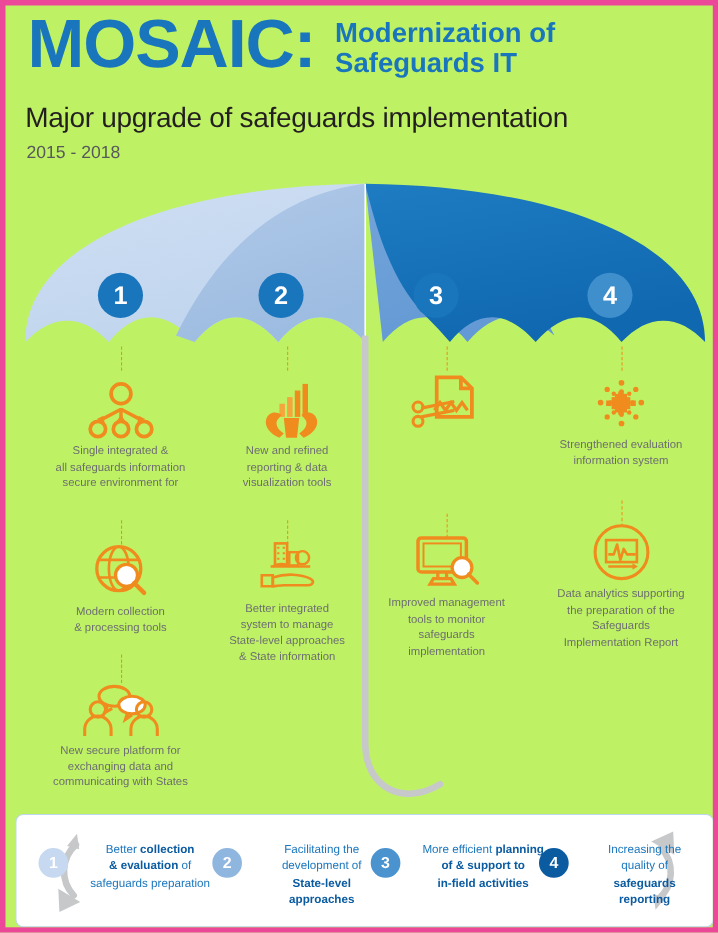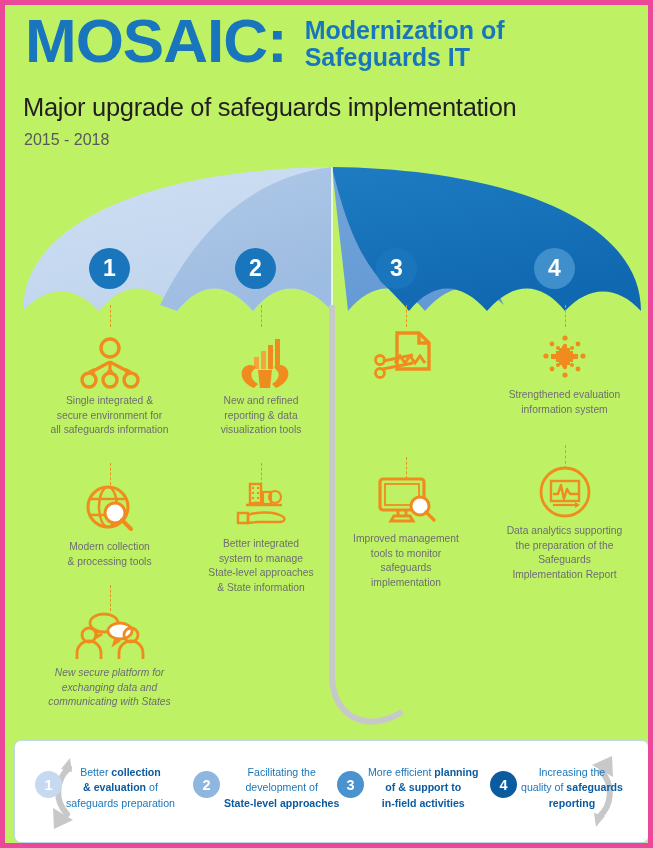--- a/index.html
+++ b/index.html
@@ -53,21 +53,21 @@
   }
   .nc1 { left: 84px;  top: 243px; background: #1a76bc; }
   .nc2 { left: 230px; top: 243px; background: #1a76bc; }
   .nc3 { left: 371px; top: 243px; background: #1a76bc; }
   .nc4 { left: 529px; top: 243px; background: #3e8fcc; }
 
   
   .handle { position: absolute; left: 300px; top: 300px; }
 
   
-  .columns { position: absolute; left: 0; top: 318px; width: 639px; height: 400px; }
+  .columns { position: absolute; left: 0; top: 328px; width: 639px; height: 400px; }
   .col { position: absolute; top: 0; }
   .col1 { left: 22px;  width: 165px; }
   .col2 { left: 185px; width: 142px; }
   .col3 { left: 326px; width: 150px; }
   .col4 { left: 477px; width: 165px; }
 
   .item { position: absolute; width: 100%; text-align: center; }
   .icon-wrap {
     height: 56px; display: flex; align-items: center; justify-content: center;
   }
@@ -88,21 +88,21 @@
     background: #ffffff;
   }
   .fitem { position: absolute; top: 17px; display: flex; align-items: flex-start; }
   .fcircle {
     width: 27px; height: 27px; border-radius: 50%; flex: 0 0 27px;
     display: flex; align-items: center; justify-content: center;
     color: #ffffff; font-size: 14.5px; font-weight: bold;
     margin-top: 13px;
   }
   .ftext {
-    margin-left: 4px; font-size: 10.6px; color: #1a76bc;
+    margin-left: 20px; font-size: 10.6px; color: #1a76bc;
     line-height: 1.45; text-align: center; padding-top: 7px;
     font-family: "Liberation Sans", sans-serif;
   }
   .ftext b { font-weight: bold; color: #0b5ba1; }
   .f1 { left: 20px;  width: 164px; }
   .f2 { left: 178px; width: 152px; }
   .f3 { left: 322px; width: 160px; }
   .f4 { left: 475px; width: 145px; }
   .arrowsvg { position: absolute; left: 0; top: 0; }
 </style>
@@ -178,22 +178,22 @@
             <path d="M31,24 L31,34" stroke="#f08c1e" stroke-width="3.2"></path>
             <path d="M31,25 L14,34" stroke="#f08c1e" stroke-width="3.2"></path>
             <path d="M31,25 L48,34" stroke="#f08c1e" stroke-width="3.2"></path>
             <path d="M31,30 l-4,6 h8 z" fill="#f08c1e"></path>
             <path d="M15,31 l-6,3 7,3 z" fill="#f08c1e"></path>
             <path d="M47,31 l6,3 -7,3 z" fill="#f08c1e"></path>
           </svg>
         </div>
         <div class="caption">
             <div>Single integrated &amp;</div>
+            <div>all safeguards information</div>
             <div>secure environment for</div>
-            <div>all safeguards information</div>
           </div>
       </div>
 
       <div class="dash" style="top:140px; height:22px;"></div>
 
       <div class="item" style="top:158px;">
         <div class="icon-wrap">
           <svg width="56" height="52" viewBox="0 0 56 52">
             <circle cx="26" cy="24" r="20" fill="none" stroke="#f08c1e" stroke-width="3"></circle>
             <ellipse cx="26" cy="24" rx="9" ry="20" fill="none" stroke="#f08c1e" stroke-width="2.4"></ellipse>
@@ -203,21 +203,21 @@
           </svg>
         </div>
         <div class="caption">
             <div>Modern collection</div>
             <div>&amp; processing tools</div>
           </div>
       </div>
 
       <div class="dash" style="top:262px; height:26px;"></div>
 
-      <div class="item" style="top:284px;font-style:italic;">
+      <div class="item" style="top:284px;">
         <div class="icon-wrap">
           <svg width="72" height="52" viewBox="0 0 72 52">
             <ellipse cx="30" cy="14" rx="14" ry="9" fill="none" stroke="#f08c1e" stroke-width="2.8"></ellipse>
             <path d="M24,22 l-3,7 7,-4" fill="none" stroke="#f08c1e" stroke-width="2.8"></path>
             <ellipse cx="46" cy="22" rx="12" ry="8" fill="#ffffff" stroke="#f08c1e" stroke-width="2.8"></ellipse>
             <path d="M42,29 l-2,6 6,-4" fill="none" stroke="#f08c1e" stroke-width="2.8"></path>
             <circle cx="15" cy="26" r="7" fill="none" stroke="#f08c1e" stroke-width="2.8"></circle>
             <path d="M3,50 v-6 a12,12 0 0 1 24,0 v6" fill="none" stroke="#f08c1e" stroke-width="2.8"></path>
             <circle cx="57" cy="26" r="7" fill="none" stroke="#f08c1e" stroke-width="2.8"></circle>
             <path d="M45,50 v-6 a12,12 0 0 1 24,0 v6" fill="none" stroke="#f08c1e" stroke-width="2.8"></path>

